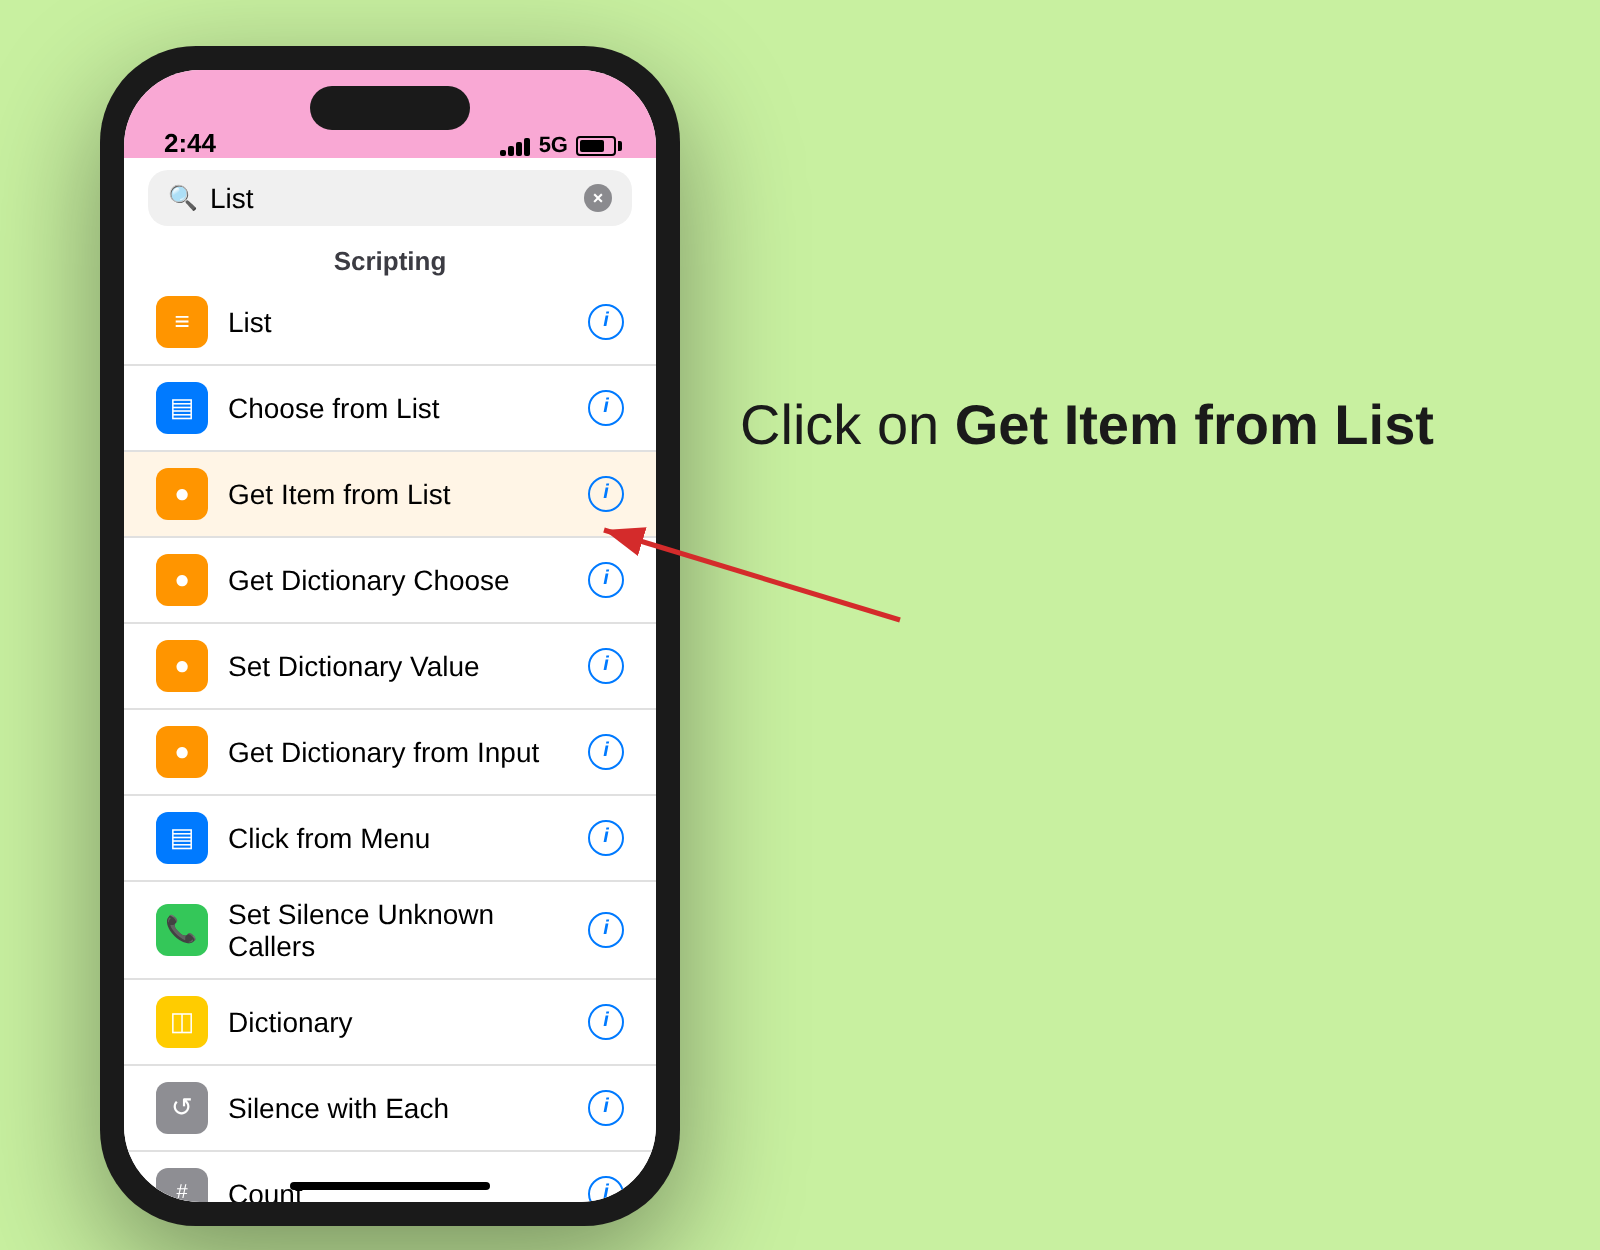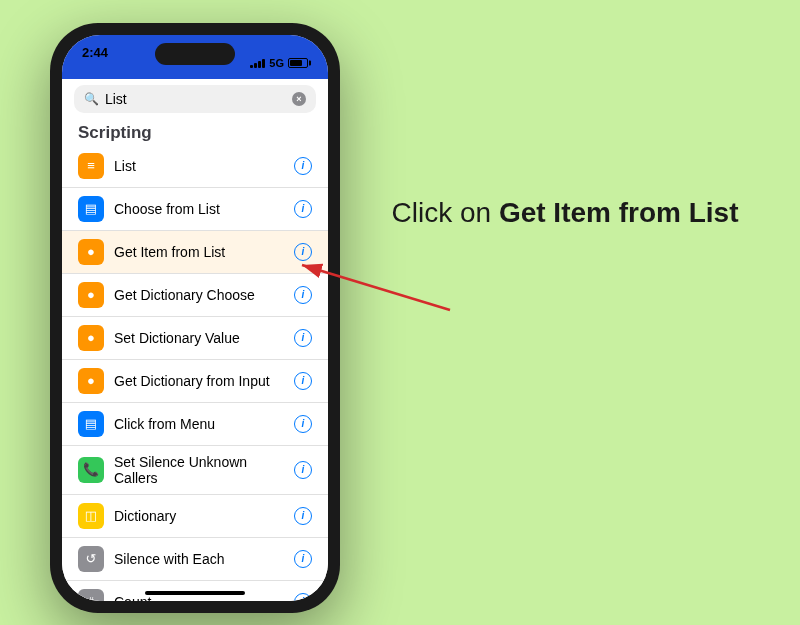--- a/index.html
+++ b/index.html
@@ -35,23 +35,23 @@
       height: 100%;
       background: #fff;
       border-radius: 38px;
       overflow: hidden;
       position: relative;
     }
 
     
     .status-bar {
       height: 44px;
-      background: #1d4ed8;
-      display: flex;
-      align-items: flex-start;
+      background: #f9a8d4;
+      display: flex;
+      align-items: flex-end;
       justify-content: space-between;
       padding: 10px 20px 0 20px;
       position: relative;
     }
 
     .status-time {
       font-size: 13px;
       font-weight: 600;
       color: #000;
     }
@@ -155,23 +155,24 @@
       align-items: center;
       justify-content: center;
       color: #fff;
       font-size: 9px;
       font-weight: bold;
     }
 
     
     .section-header {
       padding: 6px 16px 2px;
-      font-size: 17px;
+      font-size: 13px;
       font-weight: 600;
       color: #3c3c43;
+      text-align: center;
     }
 
     
     .list-item {
       display: flex;
       align-items: center;
       padding: 8px 16px;
       background: #fff;
       border-bottom: 0.5px solid #e0e0e0;
       min-height: 40px;
@@ -361,17 +362,17 @@
 
 <svg class="arrow-svg" style="position:absolute; left:0; top:0; width:800px; height:625px; pointer-events:none;">
   <defs>
     <marker id="arrowhead" markerWidth="8" markerHeight="6" refX="8" refY="3" orient="auto">
       <polygon points="0 0, 8 3, 0 6" fill="#d42b2b"></polygon>
     </marker>
   </defs>
   <line x1="450" y1="310" x2="302" y2="265" stroke="#d42b2b" stroke-width="2.5" marker-end="url(#arrowhead)"></line>
 </svg>
 
-<div class="annotation-container" style="position:absolute; left:370px; top:195px; width:390px;text-align:center;">
+<div class="annotation-container" style="position:absolute; left:370px; top:195px; width:390px;">
   <div class="annotation-text">
     <span>Click on </span><strong>Get Item from List</strong>
   </div>
 </div>
 
 </body></html>

